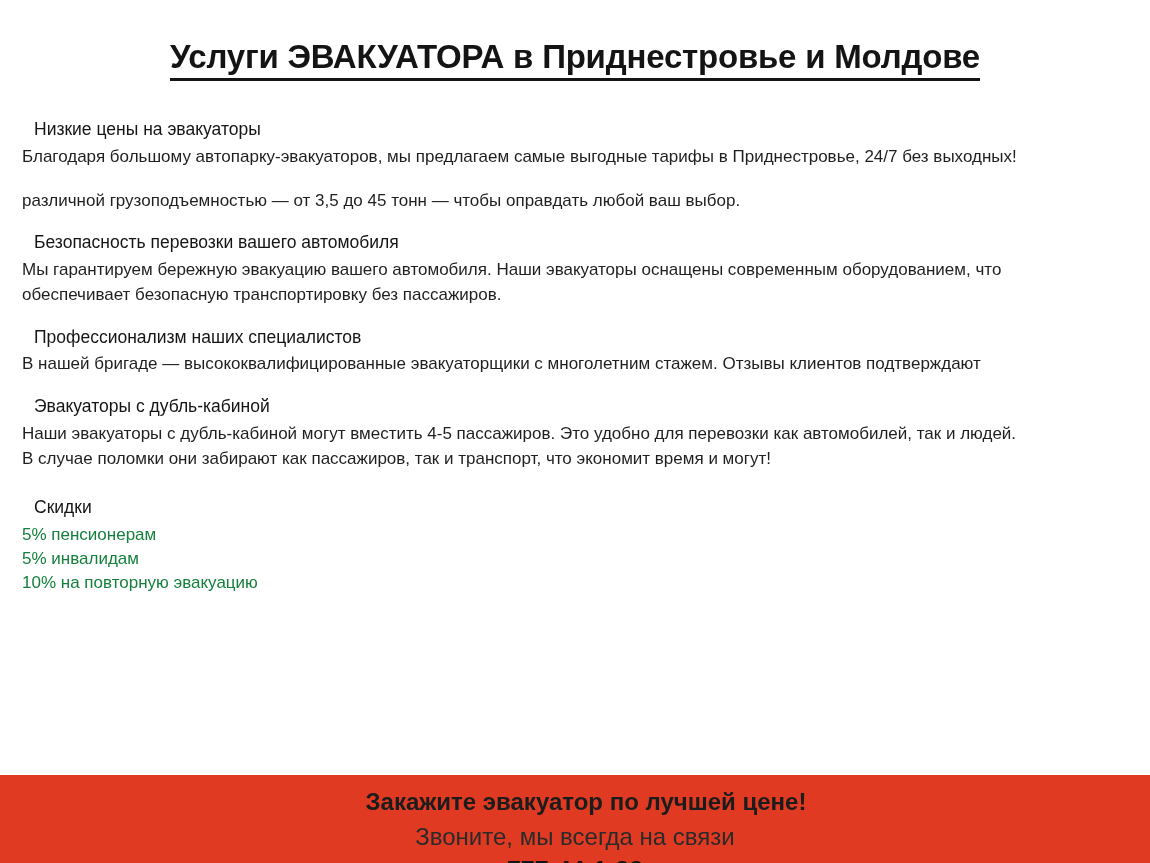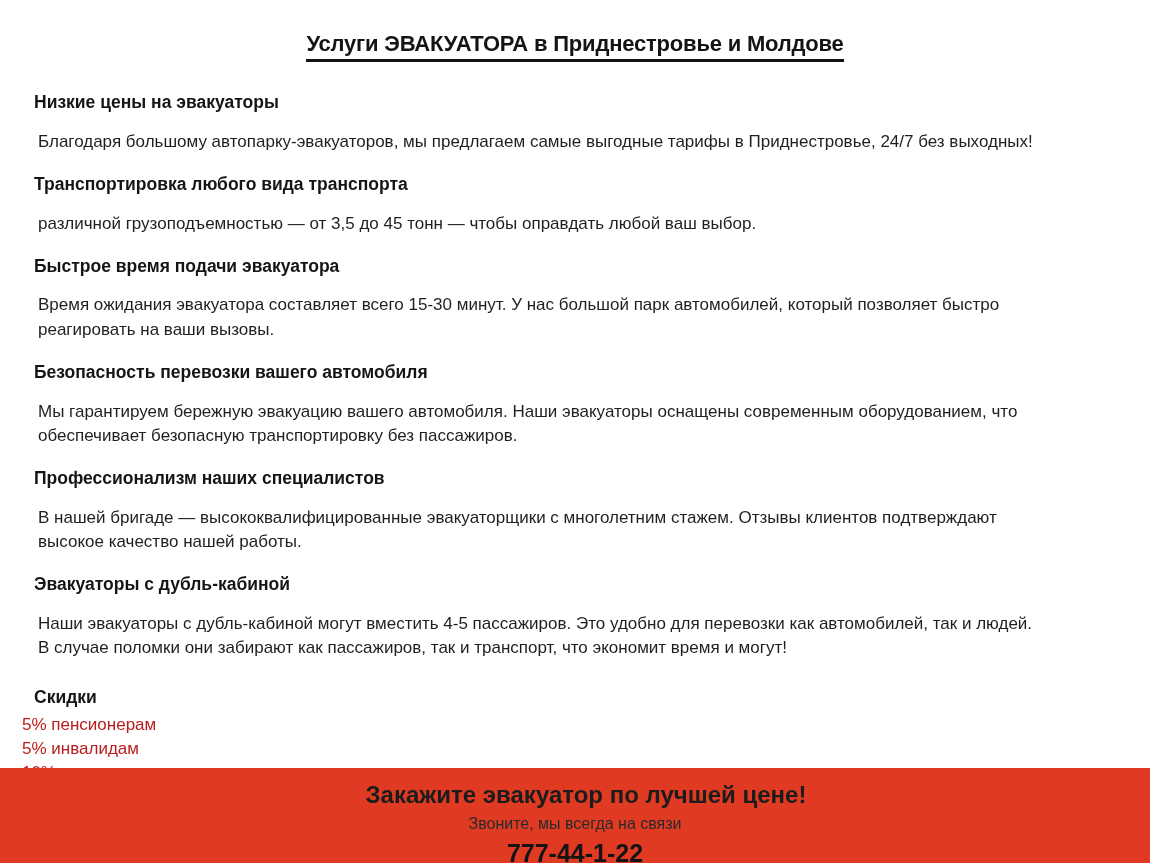--- a/index.html
+++ b/index.html
@@ -16,61 +16,61 @@
     position: relative;
   }
   .page {
     width: 1150px;
     height: 863px;
     position: relative;
     box-sizing: border-box;
   }
   .title {
     text-align: center;
-    font-size: 22px;
+    font-size: 33px;
     font-weight: bold;
     color: #141414;
     letter-spacing: -0.2px;
     padding-top: 16px;
     padding-bottom: 6px;
   }
   .title span.underline {
     border-bottom: 3px solid #141414;
     padding-bottom: 2px;
     display: inline-block;
   }
   .content {
     padding: 10px 22px 0 22px;
   }
   .section {
     margin-bottom: 19px;
   }
   .section-heading {
     font-size: 17.5px;
-    font-weight: bold;
+    font-weight: normal;
     color: #151515;
     margin: 0 0 4px 12px;
     line-height: 1.25;
   }
   .section-body {
     font-size: 17px;
     color: #1f1f1f;
     line-height: 1.45;
-    margin: 16px;
+    margin: 0;
   }
   .section-body .line {
     display: block;
   }
   .discounts {
     margin-top: 26px;
     margin-bottom: 10px;
   }
   .discount-list {
     font-size: 17px;
-    color: #b91c1c;
+    color: #15803d;
     line-height: 1.42;
   }
   .footer {
     position: absolute;
     left: 0;
     bottom: 0;
     width: 1150px;
     height: 110px;
     background: #e03b22;
     color: #ffffff;
@@ -79,21 +79,21 @@
     padding-top: 12px;
   }
   .footer-head {
     font-size: 24px;
     font-weight: bold;
     line-height: 1.25;
     color: #1c1c1c;
     padding-left: 22px;
   }
   .footer-sub {
-    font-size: 16px;
+    font-size: 24px;
     line-height: 1.3;
     margin-top: 4px;
     color: #2a2a2a;
   }
   .footer-phone {
     font-size: 25px;
     font-weight: bold;
     margin-top: 4px;
     color: #141414;
   }
@@ -110,47 +110,38 @@
   <div class="content">
 
     <div class="section">
       <div class="section-heading">Низкие цены на эвакуаторы</div>
       <p class="section-body">
         <span class="line">Благодаря большому автопарку-эвакуаторов, мы предлагаем самые выгодные тарифы в Приднестровье, 24/7 без выходных!</span>
       </p>
     </div>
 
     <div class="section">
-      <div class="section-heading">Транспортировка любого вида транспорта</div>
       <p class="section-body">
         <span class="line">различной грузоподъемностью — от 3,5 до 45 тонн — чтобы оправдать любой ваш выбор.</span>
       </p>
     </div>
 
-    <div class="section">
-      <div class="section-heading">Быстрое время подачи эвакуатора</div>
-      <p class="section-body">
-        <span class="line">Время ожидания эвакуатора составляет всего 15-30 минут. У нас большой парк автомобилей, который позволяет быстро</span>
-        <span class="line">реагировать на ваши вызовы.</span>
-      </p>
-    </div>
 
     <div class="section">
       <div class="section-heading">Безопасность перевозки вашего автомобиля</div>
       <p class="section-body">
         <span class="line">Мы гарантируем бережную эвакуацию вашего автомобиля. Наши эвакуаторы оснащены современным оборудованием, что</span>
         <span class="line">обеспечивает безопасную транспортировку без пассажиров.</span>
       </p>
     </div>
 
     <div class="section">
       <div class="section-heading">Профессионализм наших специалистов</div>
       <p class="section-body">
         <span class="line">В нашей бригаде — высококвалифицированные эвакуаторщики с многолетним стажем. Отзывы клиентов подтверждают</span>
-        <span class="line">высокое качество нашей работы.</span>
       </p>
     </div>
 
     <div class="section">
       <div class="section-heading">Эвакуаторы с дубль-кабиной</div>
       <p class="section-body">
         <span class="line">Наши эвакуаторы с дубль-кабиной могут вместить 4-5 пассажиров. Это удобно для перевозки как автомобилей, так и людей.</span>
         <span class="line">В случае поломки они забирают как пассажиров, так и транспорт, что экономит время и могут!</span>
       </p>
     </div>

